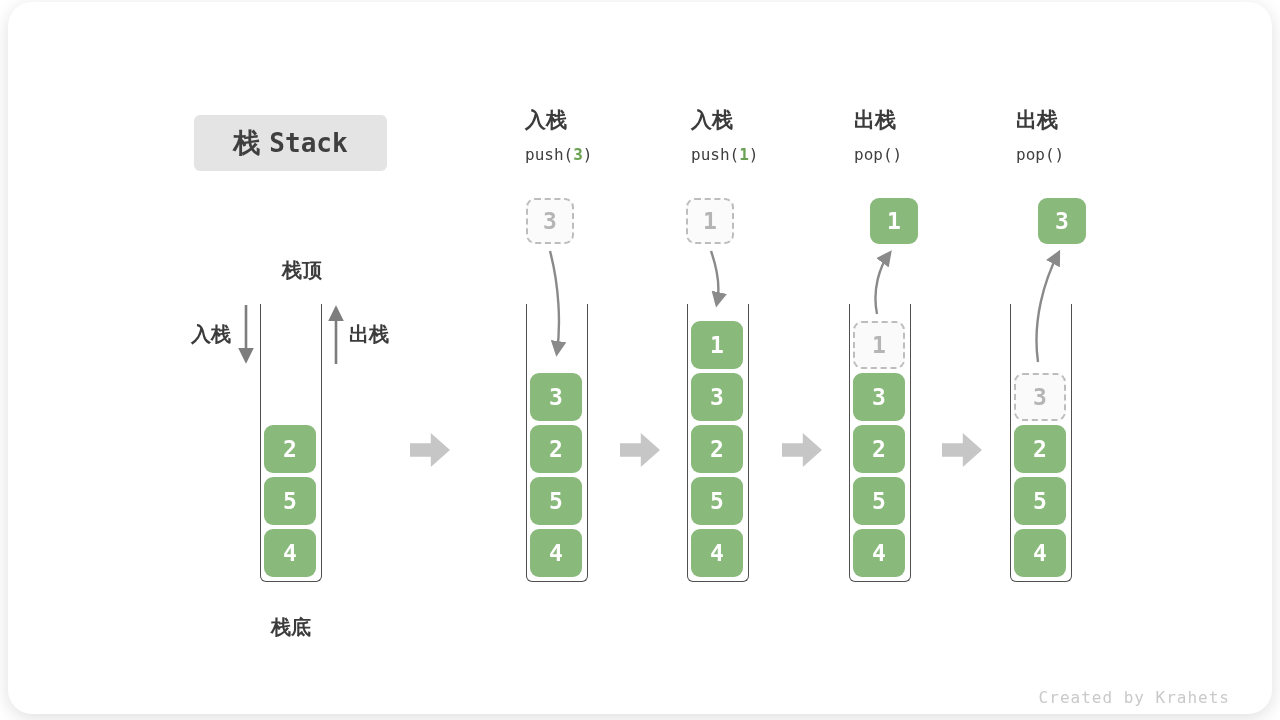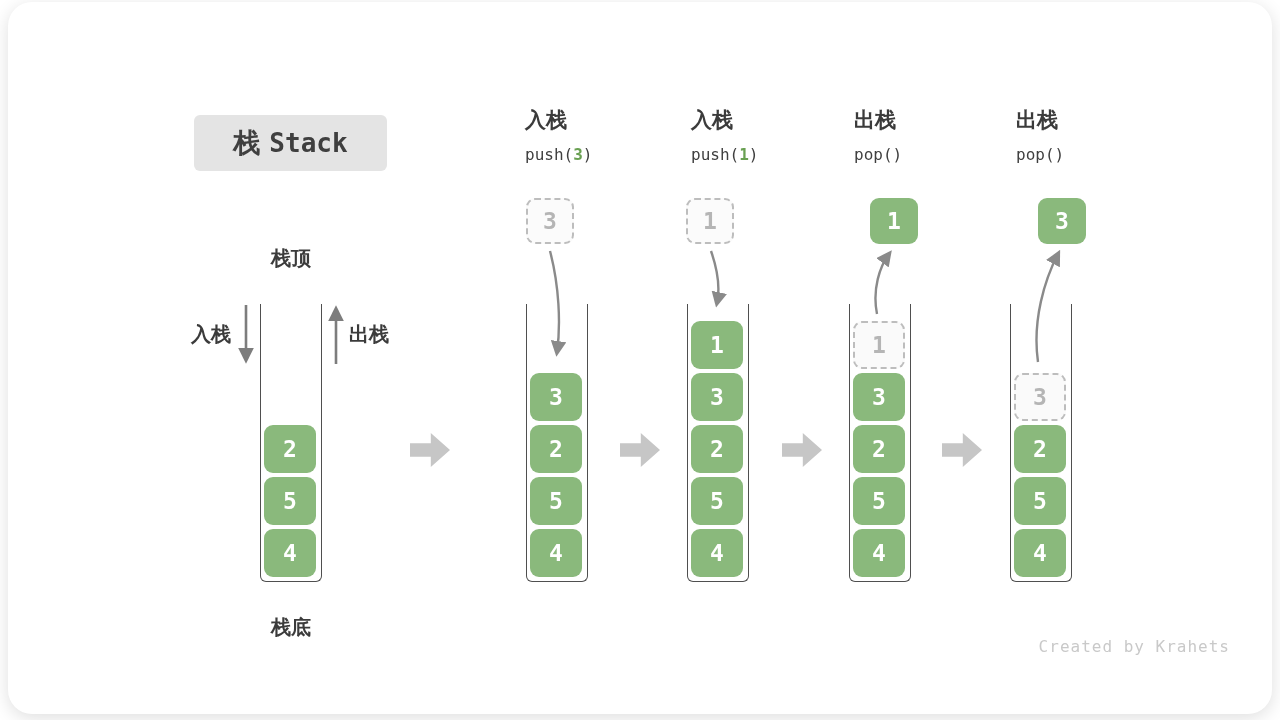--- a/index.html
+++ b/index.html
@@ -46,21 +46,21 @@
 
   .float-box{position:absolute;top:196px;width:48px;height:46px;border-radius:9px;
     display:flex;align-items:center;justify-content:center;
     font-family:"DejaVu Sans Mono",monospace;font-size:23px;font-weight:700;}
   .float-box.dashed{background:#fbfbfb;color:#b5b5b5;border:2px dashed var(--dashed-grey);}
   .float-box.solid{background:var(--element-green);color:#fff;}
 
   .block-arrow{position:absolute;top:431px;width:40px;height:34px;background:var(--block-arrow);
     clip-path:polygon(0% 30%,52% 30%,52% 0%,100% 50%,52% 100%,52% 70%,0% 70%);}
 
-  .footer{position:absolute;right:42px;top:635px;font-family:"DejaVu Sans Mono",monospace;
+  .footer{position:absolute;right:42px;top:686px;font-family:"DejaVu Sans Mono",monospace;
     font-size:16px;color:var(--footer-grey);letter-spacing:1px;}
 
   svg.overlay{position:absolute;left:0;top:0;pointer-events:none;}
 </style>
 </head>
 <body>
 
 <div class="card">
 
   <div class="title-box">
@@ -78,21 +78,21 @@
   </div>
   <div class="op-header" style="left:846px">
     <div class="op-cn">出栈</div>
     <div class="op-code"><span>pop(</span><span class="arg"></span><span>)</span></div>
   </div>
   <div class="op-header" style="left:1008px">
     <div class="op-cn">出栈</div>
     <div class="op-code"><span>pop(</span><span class="arg"></span><span>)</span></div>
   </div>
 
-  <div class="side-label" style="left:252px;top:243px;width:62px;text-align:center;">栈顶</div>
+  <div class="side-label" style="left:252px;top:255px;width:62px;text-align:right;">栈顶</div>
   <div class="side-label" style="left:252px;top:612px;width:62px;text-align:center;">栈底</div>
   <div class="side-label" style="left:183px;top:319px;">入栈</div>
   <div class="side-label" style="left:341px;top:319px;">出栈</div>
 
   <div class="float-box dashed" style="left:518px">3</div>
   <div class="float-box dashed" style="left:678px">1</div>
   <div class="float-box solid" style="left:862px">1</div>
   <div class="float-box solid" style="left:1030px">3</div>
 
   <div class="stack" style="left:252px">

